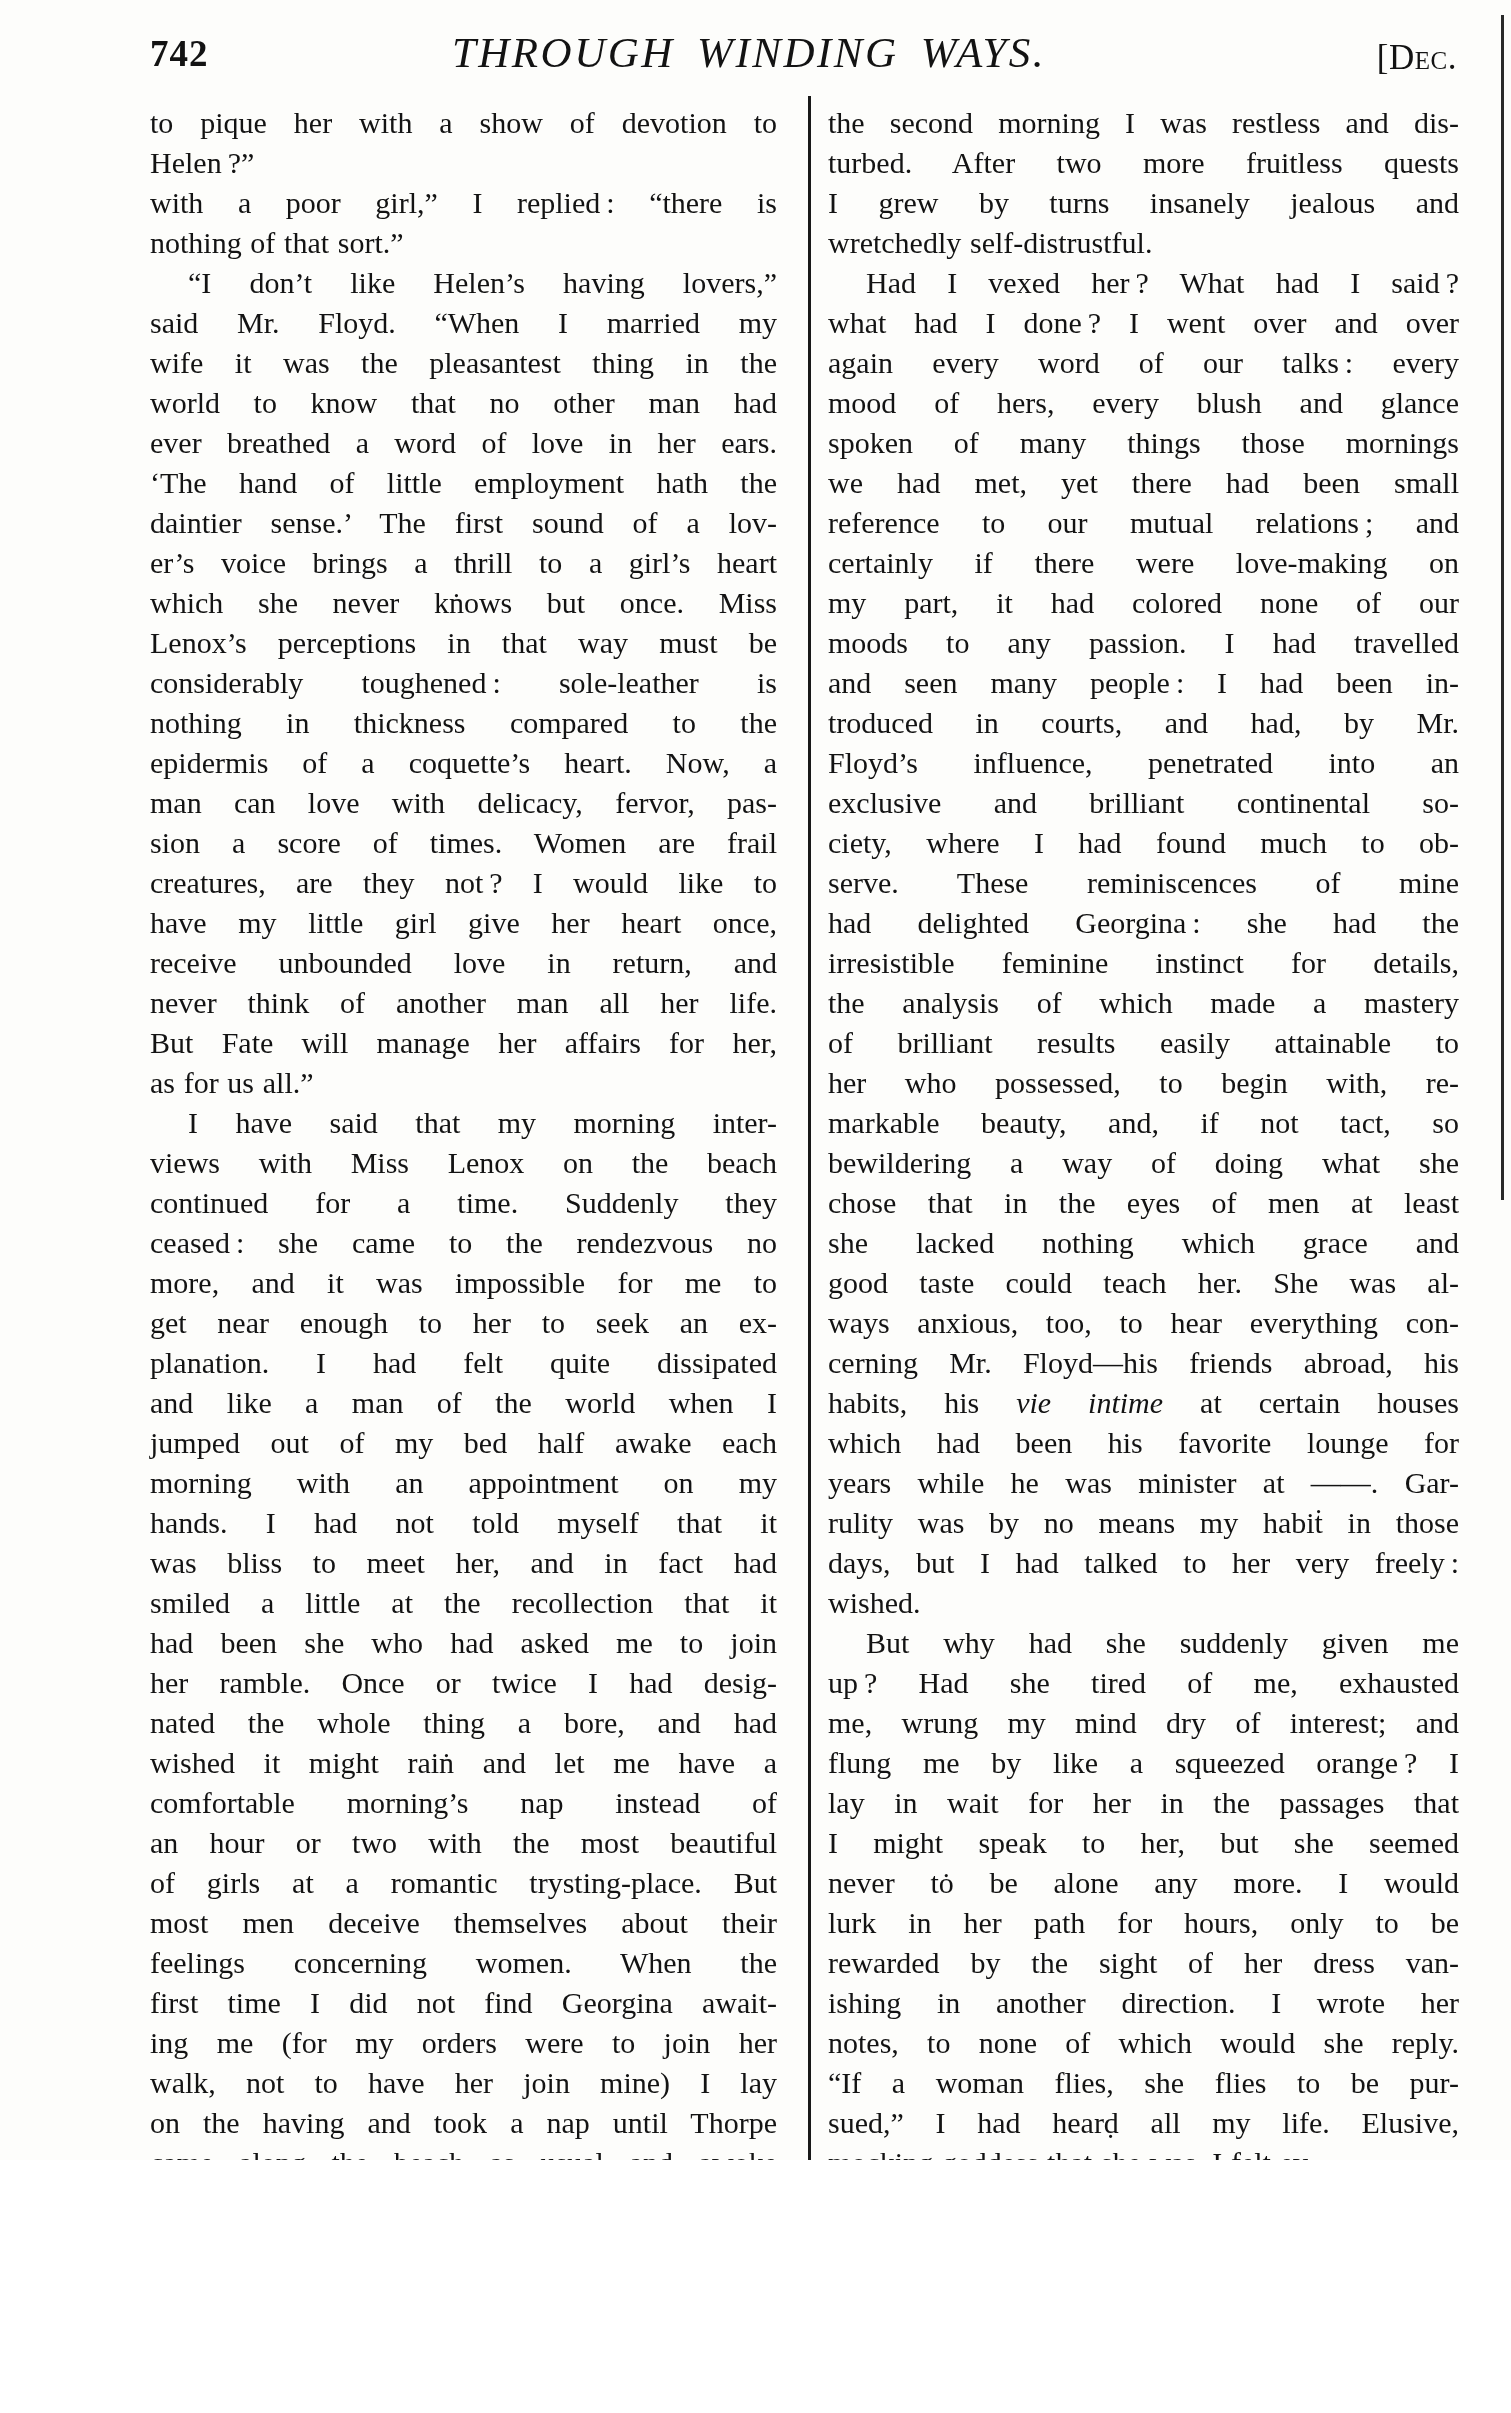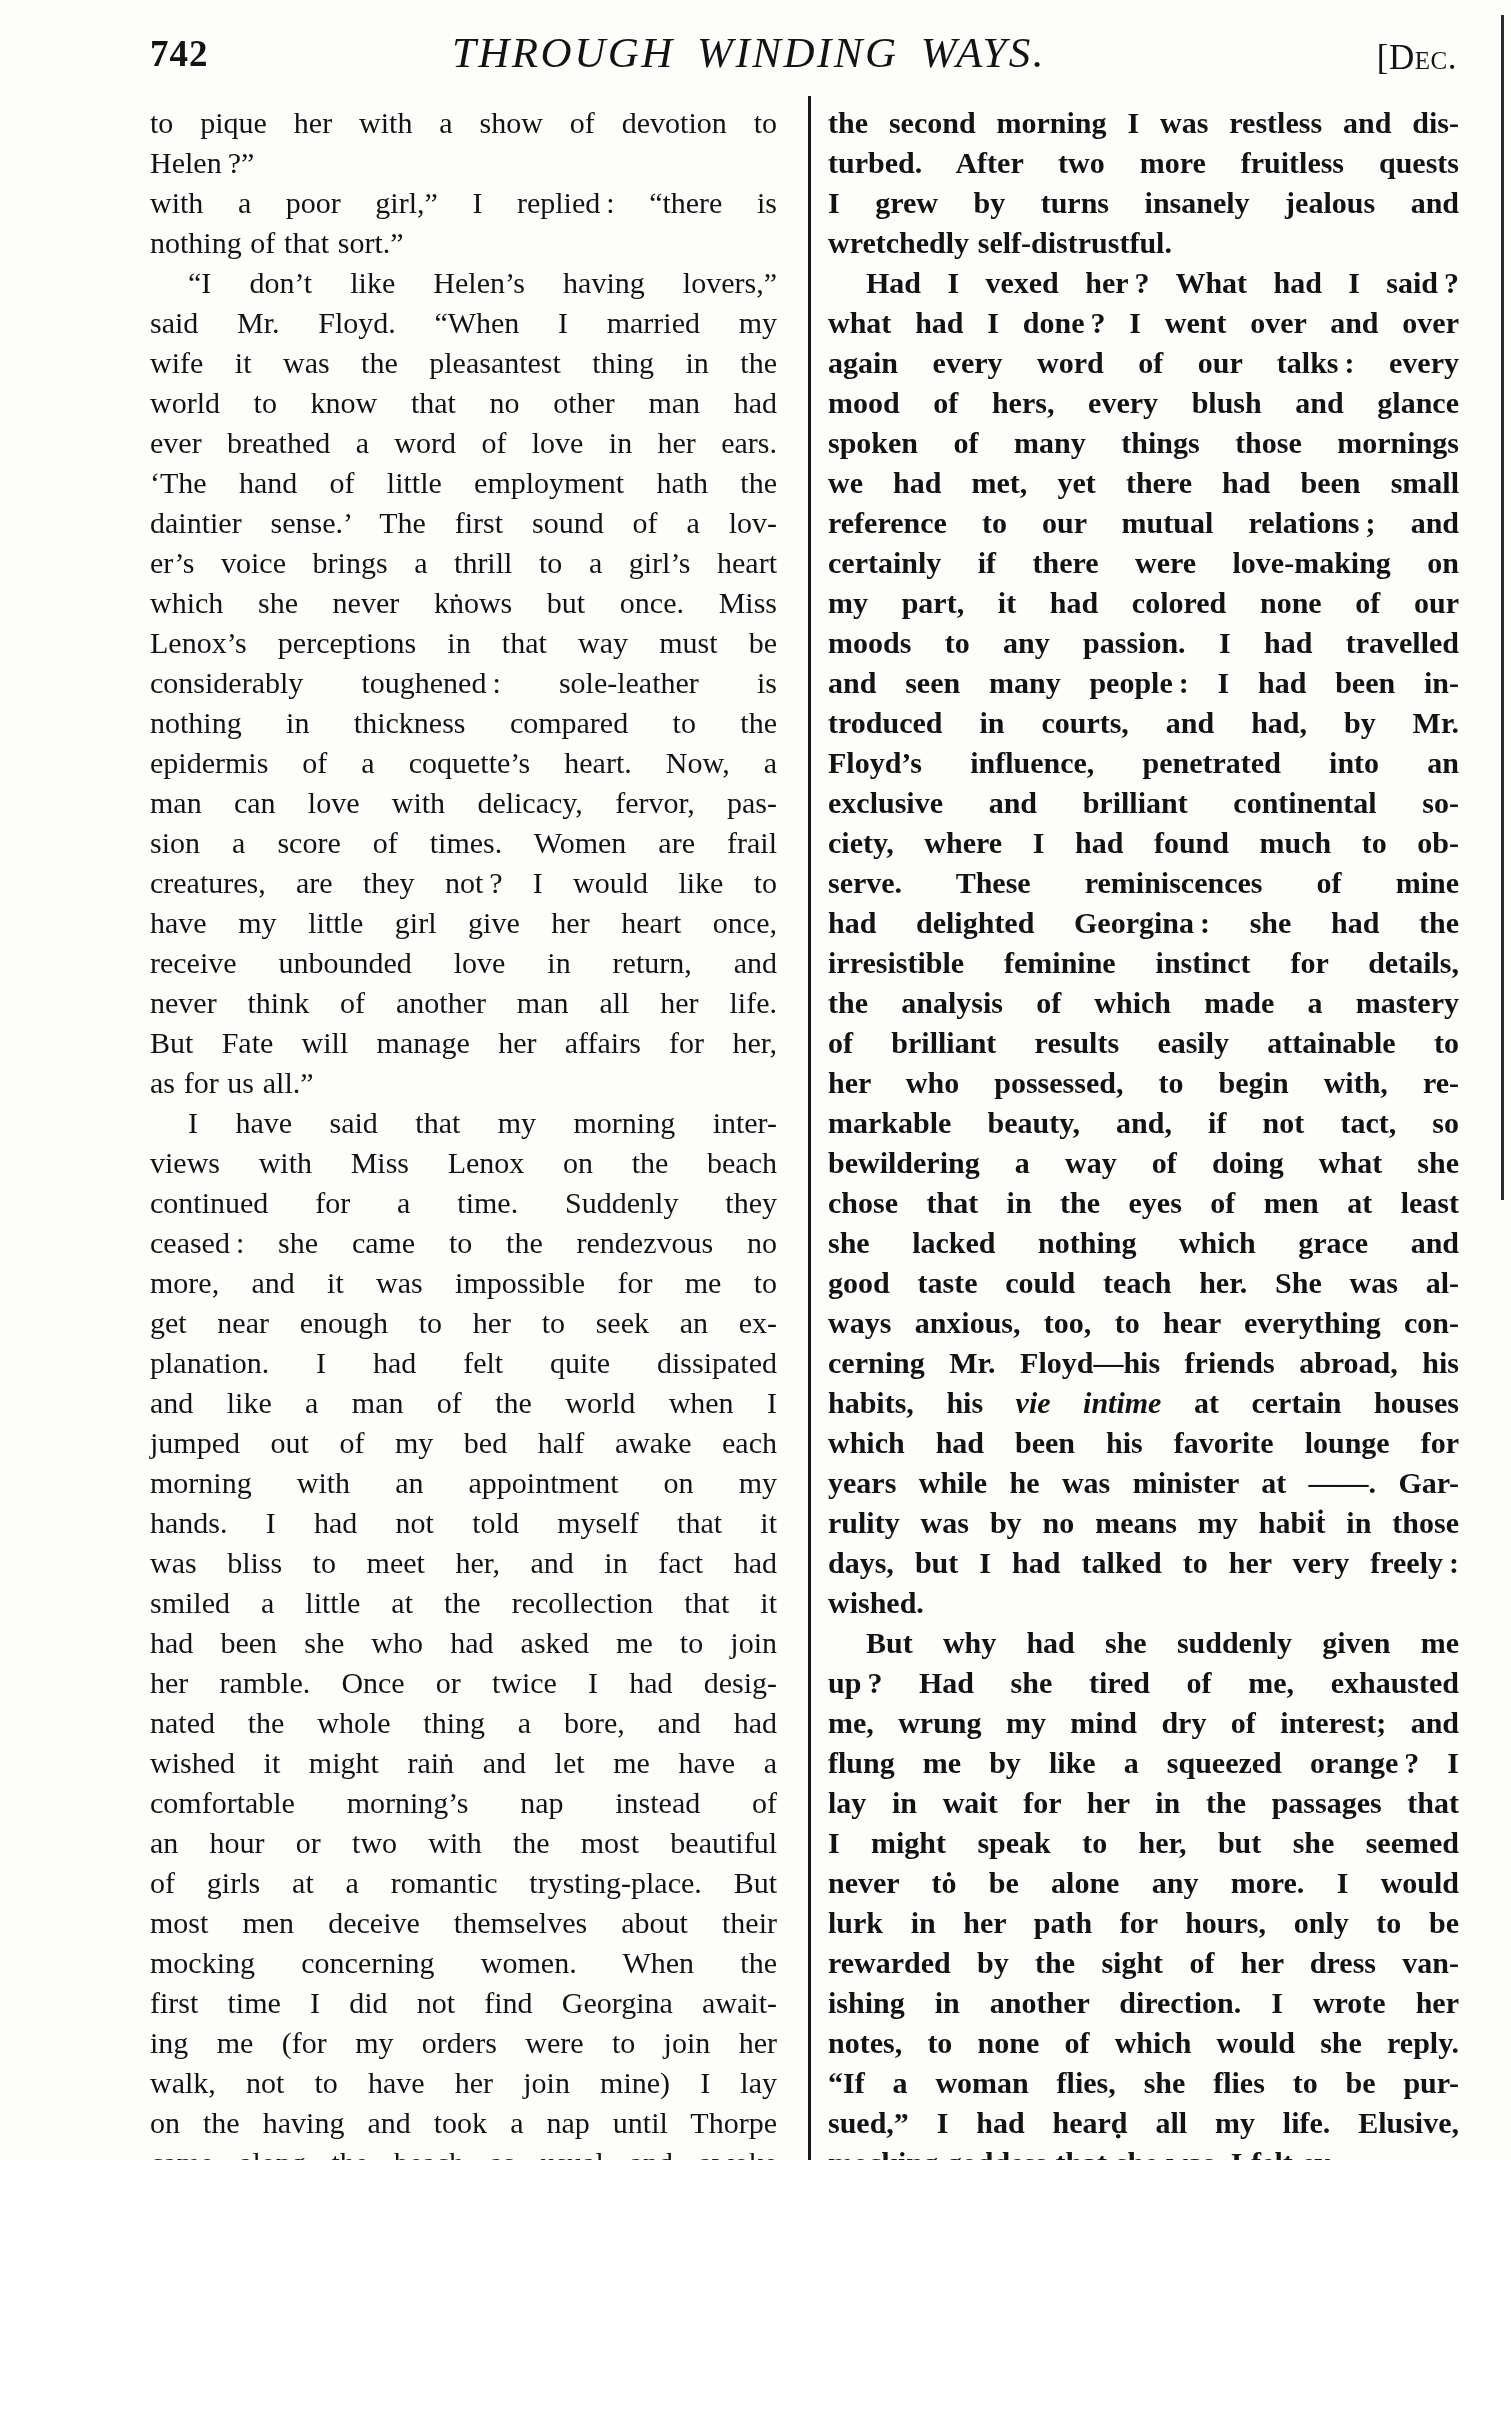--- a/index.html
+++ b/index.html
@@ -27,21 +27,21 @@
     position: absolute; right: 2px; top: 10px;
     font-size: 35px; font-variant: small-caps; letter-spacing: 0.5px;
   }
   
   .column {
     position: absolute; top: 103px;
     font-size: 30px; line-height: 40px;
     word-spacing: 0.04em;
   }
   .column-left  { left: 150px;  width: 627px; }
-  .column-right { left: 828px; width: 631px; font-weight: bold; }
+  .column-right { left: 828px; width: 631px; }
   .para { margin: 0; }
   .line { text-align: justify; text-align-last: justify; text-justify: inter-word; }
   .line.lastline { text-align-last: left; }
   .line.indent { text-indent: 38px; }
   
   .column-divider {
     position: absolute; left: 808px; top: 96px;
     width: 2.5px; height: 2164px; background: #191919;
   }
   .scan-edge-line {
@@ -110,21 +110,21 @@
         <div class="line">was bliss to meet her, and in fact had</div>
         <div class="line">smiled a little at the recollection that it</div>
         <div class="line">had been she who had asked me to join</div>
         <div class="line">her ramble. Once or twice I had desig-</div>
         <div class="line">nated the whole thing a bore, and had</div>
         <div class="line">wished it might raiṅ and let me have a</div>
         <div class="line">comfortable morning’s nap instead of</div>
         <div class="line">an hour or two with the most beautiful</div>
         <div class="line">of girls at a romantic trysting-place. But</div>
         <div class="line">most men deceive themselves about their</div>
-        <div class="line">mocking concerning women. When the</div>
+        <div class="line">feelings concerning women. When the</div>
         <div class="line">first time I did not find Georgina await-</div>
         <div class="line">ing me (for my orders were to join her</div>
         <div class="line">walk, not to have her join mine) I lay</div>
         <div class="line">on the having and took a nap until Thorpe</div>
         <div class="line">came along the beach as usual and awoke</div>
         <div class="line lastline">me. But when I had failed to find her</div>
       </div>
     </div>
   <div class="column column-right">
       <div class="para">

